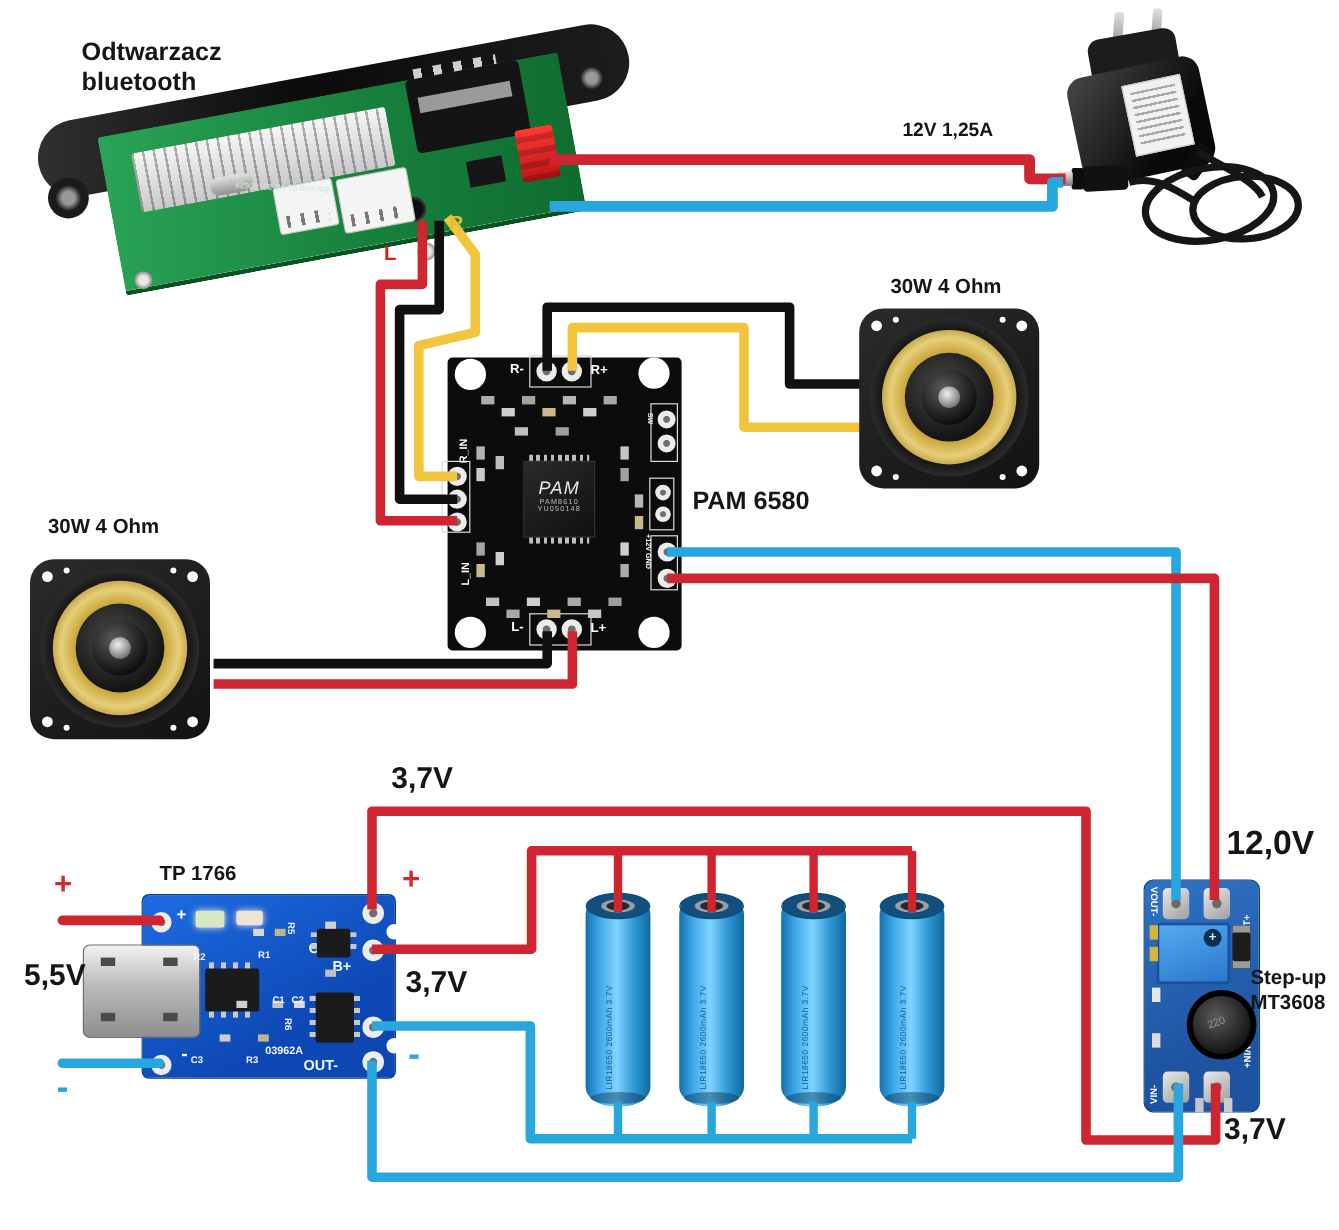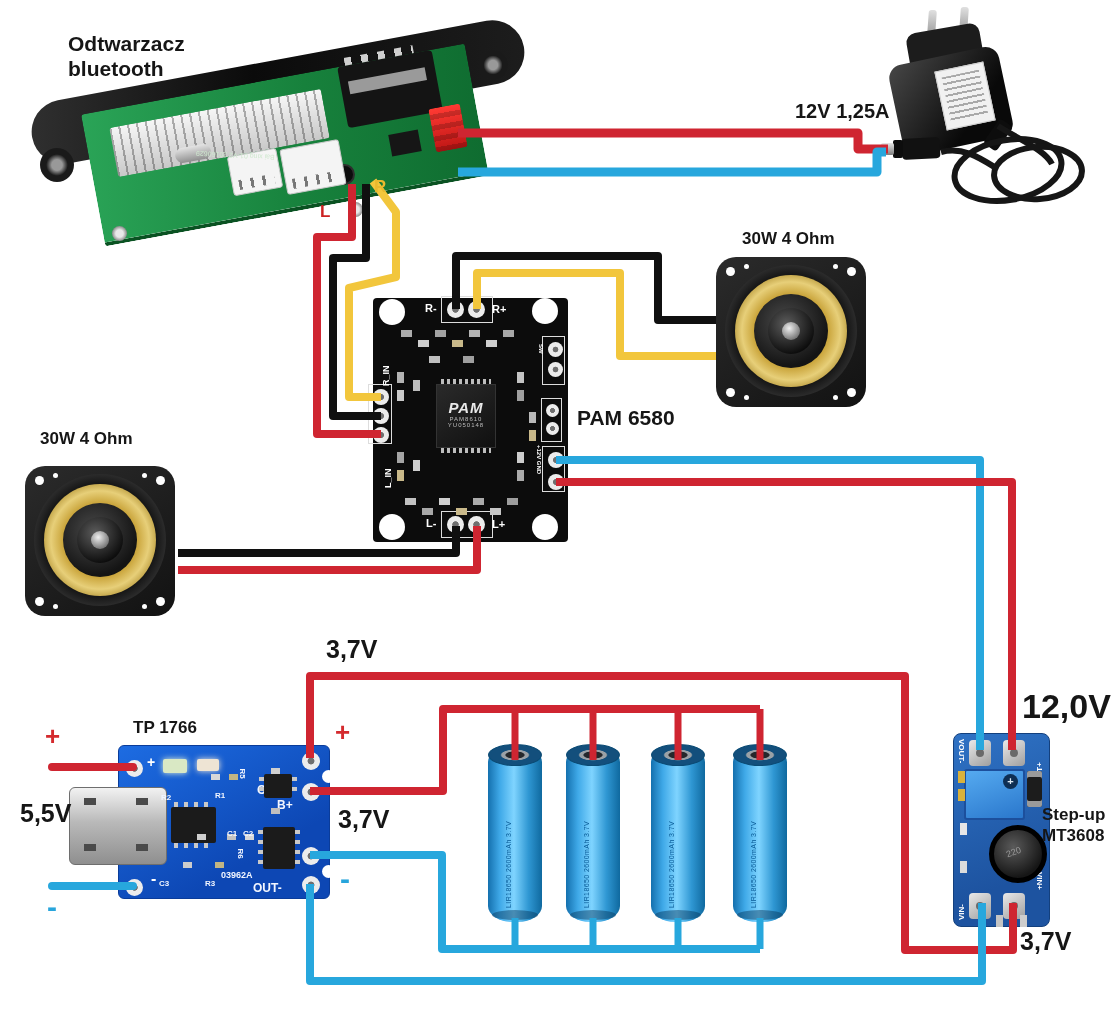--- a/index.html
+++ b/index.html
@@ -69,21 +69,21 @@
   .spk-dome{position:absolute;left:66px;top:65px;width:18px;height:18px;border-radius:50%;
        background:radial-gradient(circle at 40% 35%,#f0f0f0,#6b6b6b 80%);}
   
   .pam{left:373px;top:298px;width:195px;height:244px;background:#0c0c0c;border-radius:4px;}
   .hole{position:absolute;border-radius:50%;background:#fff;}
   .pamchip{position:absolute;left:63px;top:86px;width:58px;height:62px;background:linear-gradient(145deg,#2a2a2a,#101010);
        border:1px solid #333;color:#e9e9e9;text-align:center;}
   .pamchip::before,.pamchip::after{content:"";position:absolute;left:4px;right:4px;height:5px;
        background:repeating-linear-gradient(90deg,#bdbdbd 0 3px,rgba(0,0,0,0) 3px 6px);}
   .pamchip::before{top:-6px;} .pamchip::after{bottom:-6px;}
-  .chiplogo{font-style:italic;font-weight:bold;font-size:15px;margin-top:14px;letter-spacing:1px;}
+  .chiplogo{font-style:italic;font-weight:normal;font-size:15px;margin-top:14px;letter-spacing:1px;}
   .chipsub{font-size:6px;color:#bbb;letter-spacing:1px;}
   .smdh{position:absolute;width:11px;height:7px;background:#adadad;
        box-shadow:17px 10px 0 0 #cfcfcf,34px 0 0 0 #a3a3a3,51px 10px 0 0 #c9b98a,68px 0 0 0 #b5b5b5,85px 10px 0 0 #cfcfcf,
        102px 0 0 0 #a8a8a8,28px 26px 0 0 #bfbfbf,62px 26px 0 0 #9f9f9f,
        4px 168px 0 0 #c2c2c2,21px 178px 0 0 #a8a8a8,38px 168px 0 0 #cfcfcf,55px 178px 0 0 #c9b98a,
        72px 168px 0 0 #ababab,89px 178px 0 0 #c6c6c6,106px 168px 0 0 #9e9e9e;}
   .smdv{position:absolute;width:7px;height:11px;background:#b3b3b3;
        box-shadow:0 18px 0 0 #cacaca,0 80px 0 0 #a5a5a5,0 98px 0 0 #c9b98a,16px 8px 0 0 #bdbdbd,16px 88px 0 0 #cfcfcf,
        120px 0 0 0 #c4c4c4,120px 18px 0 0 #a0a0a0,120px 80px 0 0 #cdcdcd,120px 98px 0 0 #ababab,132px 40px 0 0 #b8b8b8,132px 58px 0 0 #c9b98a;}
   
@@ -332,27 +332,27 @@
       <polyline points="593,918 593,949" stroke="#27a7dd" stroke-width="7"></polyline>
       <polyline points="678,918 678,949" stroke="#27a7dd" stroke-width="7"></polyline>
       <polyline points="760,918 760,949" stroke="#27a7dd" stroke-width="7"></polyline>
 
       <polyline points="310,884 310,981 982,981 982,903" stroke="#27a7dd" stroke-width="8"></polyline>
     </g>
   </svg>
 
   <div class="lbl" style="left:68px;top:32px;font-size:21px;">Odtwarzacz</div>
   <div class="lbl" style="left:68px;top:57px;font-size:21px;">bluetooth</div>
-  <div class="lbl" style="left:795px;top:100px;font-size:20px;">12V  1,25A</div>
+  <div class="lbl" style="left:752px;top:100px;font-size:16px;">12V  1,25A</div>
   <div class="lbl" style="left:320px;top:203px;font-size:17px;color:#cc2222;">L</div>
   <div class="lbl" style="left:374px;top:178px;font-size:17px;color:#e8b92e;">R</div>
   <div class="lbl" style="left:742px;top:230px;font-size:17px;">30W  4 Ohm</div>
   <div class="lbl" style="left:40px;top:430px;font-size:17px;">30W  4 Ohm</div>
   <div class="lbl" style="left:326px;top:636px;font-size:25px;">3,7V</div>
-  <div class="lbl" style="left:1022px;top:688px;font-size:34px;">12,0V</div>
+  <div class="lbl" style="left:1022px;top:688px;font-size:28px;">12,0V</div>
   <div class="lbl" style="left:133px;top:719px;font-size:17px;">TP 1766</div>
   <div class="lbl" style="left:45px;top:722px;font-size:26px;color:#d42a2e;">+</div>
   <div class="lbl" style="left:20px;top:800px;font-size:25px;">5,5V</div>
   <div class="lbl" style="left:47px;top:890px;font-size:30px;color:#28a5dc;">-</div>
   <div class="lbl" style="left:335px;top:718px;font-size:26px;color:#d42a2e;">+</div>
   <div class="lbl" style="left:338px;top:806px;font-size:25px;">3,7V</div>
   <div class="lbl" style="left:340px;top:862px;font-size:30px;color:#28a5dc;">-</div>
   <div class="lbl" style="left:1042px;top:806px;font-size:17px;">Step-up</div>
   <div class="lbl" style="left:1042px;top:827px;font-size:17px;">MT3608</div>
   <div class="lbl" style="left:1020px;top:928px;font-size:25px;">3,7V</div>

